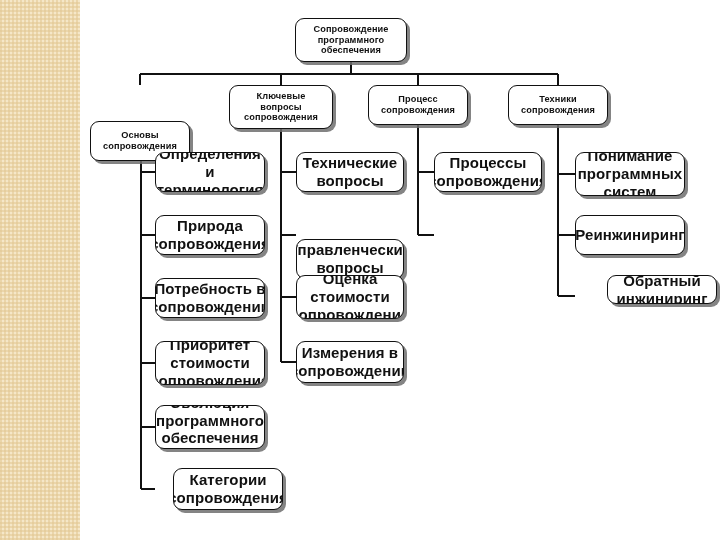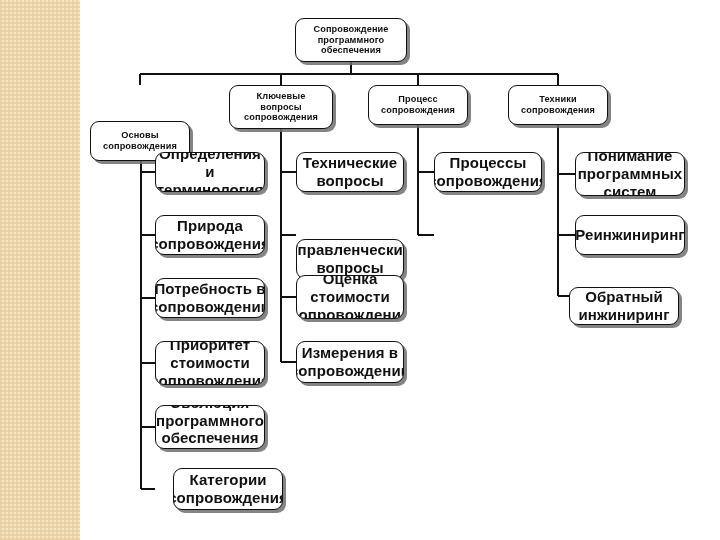--- a/index.html
+++ b/index.html
@@ -187,19 +187,19 @@
 сопровождения</span>
       </div>
       <div class="node leaf" style="left: 575px; top: 215px; width: 110px; height: 40px;">
         <span class="label">Реинжиниринг</span>
       </div>
       <div class="node leaf" style="left: 575px; top: 152px; width: 110px; height: 44px;">
         <span class="label">Понимание
 программных
 систем</span>
       </div>
-      <div class="node leaf" style="left: 569px; top: 275px; width: 110px; height: 38px; margin-top: 12px;">
+      <div class="node leaf" style="left: 607px; top: 275px; width: 110px; height: 29px;">
         <span class="label">Обратный
 инжиниринг</span>
       </div>
     </div>
 
 </div>
 
 </body></html>

